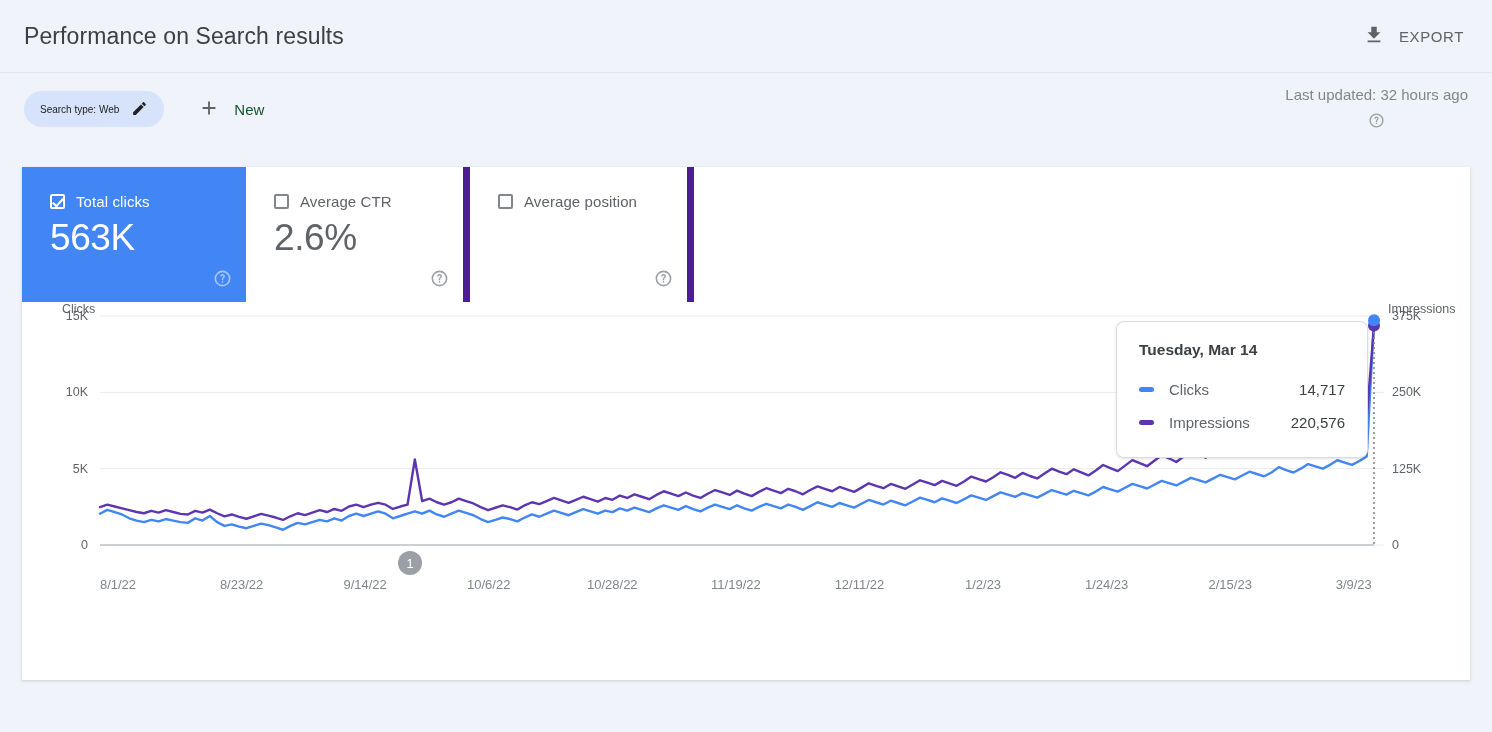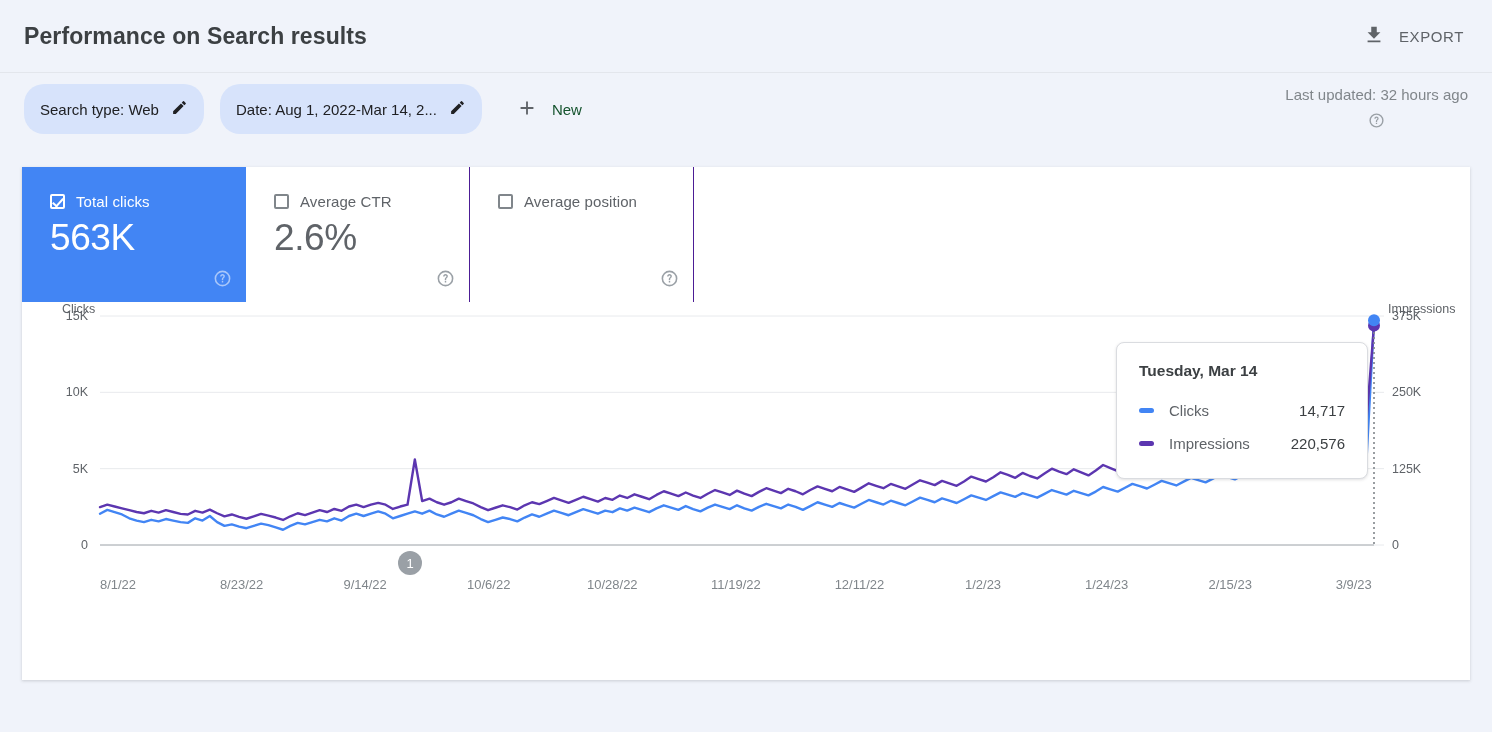--- a/index.html
+++ b/index.html
@@ -13,41 +13,41 @@
     overflow: hidden;
   }
 
   
   #header {
     height: 73px;
     display: flex; align-items: center; justify-content: space-between;
     padding: 0 24px 0 24px;
     border-bottom: 1px solid #e3e6ec;
   }
-  #page-title { font-size: 23px; color: #3c4043; font-weight: 700; letter-spacing: .1px; text-align: center; }
+  #page-title { font-size: 23px; color: #3c4043; font-weight: 400; letter-spacing: .1px; text-align: center; }
   #export-button {
     display: flex; align-items: center; gap: 14px;
     color: #5f6368; font-size: 15px; letter-spacing: .6px;
     cursor: pointer; padding: 6px 4px;
   }
   #export-button .label { color: #5f6368; }
 
   
   #filter-bar {
     height: 72px;
     display: flex; align-items: center;
     padding: 0 24px;
     justify-content: space-between;
   }
   #chips { display: flex; align-items: center; gap: 16px; }
   .chip {
     display: flex; align-items: center; gap: 12px;
     background: #d7e3fb; color: #202124;
-    border-radius: 20px; height: 50px;
-    padding: 0 16px; font-size: 15px; cursor: pointer;
+    border-radius: 20px; height: 36px;
+    padding: 0 16px; font-size: 10px; cursor: pointer;
     white-space: nowrap;
   }
   .chip .chip-text { max-width: 248px; overflow: hidden; text-overflow: ellipsis; }
   #new-filter {
     display: flex; align-items: center; gap: 14px;
     margin-left: 18px; font-size: 15px; color: #14532d; cursor: pointer;
   }
   #last-updated {
     display: flex; align-items: center; gap: 9px;
     color: #80868b; font-size: 15px; flex-direction: column;
@@ -63,21 +63,21 @@
     box-shadow: 0 1px 2px rgba(60,64,67,.12), 0 1px 3px 1px rgba(60,64,67,.06);
     overflow: hidden;
   }
 
   
   #metrics { display: flex; height: 135px; }
   .metric {
     position: relative;
     width: 224px;
     padding: 26px 22px 0 28px;
-    border-right: 1px solid #4c1d95;
+    border-right: 7px solid #4c1d95;
     cursor: pointer;
   }
   .metric.selected { border-right: none; }
   .metric .m-head { display: flex; align-items: center; gap: 11px; }
   .metric .m-label { font-size: 15px; letter-spacing: .1px; }
   .metric .m-value { font-size: 37px; font-weight: 400; margin-top: 7px; letter-spacing: -.4px; }
   .metric .help { position: absolute; right: 14px; bottom: 10px; }
 
   .metric.inactive { color: #5f6368; }
   .metric.inactive .m-value { color: #5f6368; }
@@ -101,21 +101,21 @@
   #chart-area { position: relative; height: 378px; }
   #chart-svg { position: absolute; left: 0; top: 0; }
 
   .ax-label { font-size: 12.5px; fill: #5f6368; font-family: "Liberation Sans", sans-serif; }
   .ax-title { font-size: 12.5px; fill: #5f6368; font-family: "Liberation Sans", sans-serif; }
   .x-label  { font-size: 13px;   fill: #80868b; font-family: "Liberation Sans", sans-serif; }
 
   
   #tooltip {
     position: absolute;
-    left: 1094px; top: 40px;
+    left: 1094px; top: 19px;
     width: 252px;
     background: #fff;
     border: 1px solid #dadce0;
     border-radius: 8px;
     padding: 19px 22px 18px 22px;
     box-shadow: 0 1px 3px rgba(60,64,67,.16);
   }
   #tooltip .tt-date { font-size: 15.5px; font-weight: bold; color: #3c4043; margin-bottom: 14px; }
   .tt-row { display: flex; align-items: center; height: 33px; font-size: 15px; color: #5f6368; }
   .tt-swatch { width: 15px; height: 5px; border-radius: 3px; flex: none; margin-right: 15px; }
@@ -142,28 +142,20 @@
 
     <div class="chip">
       <span class="chip-text">Search type: Web</span>
       <span>
         <svg width="17" height="17" viewBox="0 0 24 24">
             <path fill="#202124" d="M3 17.25V21h3.75L17.81 9.94l-3.75-3.75L3 17.25zM20.71 7.04a1 1 0 000-1.41l-2.34-2.34a1 1 0 00-1.41 0l-1.83 1.83 3.75 3.75 1.83-1.83z"></path>
           </svg>
       </span>
     </div>
 
-    <div class="chip">
-      <span class="chip-text">Date: Aug 1, 2022-Mar 14, 2...</span>
-      <span>
-        <svg width="17" height="17" viewBox="0 0 24 24">
-            <path fill="#202124" d="M3 17.25V21h3.75L17.81 9.94l-3.75-3.75L3 17.25zM20.71 7.04a1 1 0 000-1.41l-2.34-2.34a1 1 0 00-1.41 0l-1.83 1.83 3.75 3.75 1.83-1.83z"></path>
-          </svg>
-      </span>
-    </div>
 
     <div id="new-filter">
       <span>
         <svg width="22" height="22" viewBox="0 0 24 24">
             <path fill="#5f6368" d="M19 13h-6v6h-2v-6H5v-2h6V5h2v6h6v2z"></path>
           </svg>
       </span>
       <span>New</span>
     </div>
   </div>

